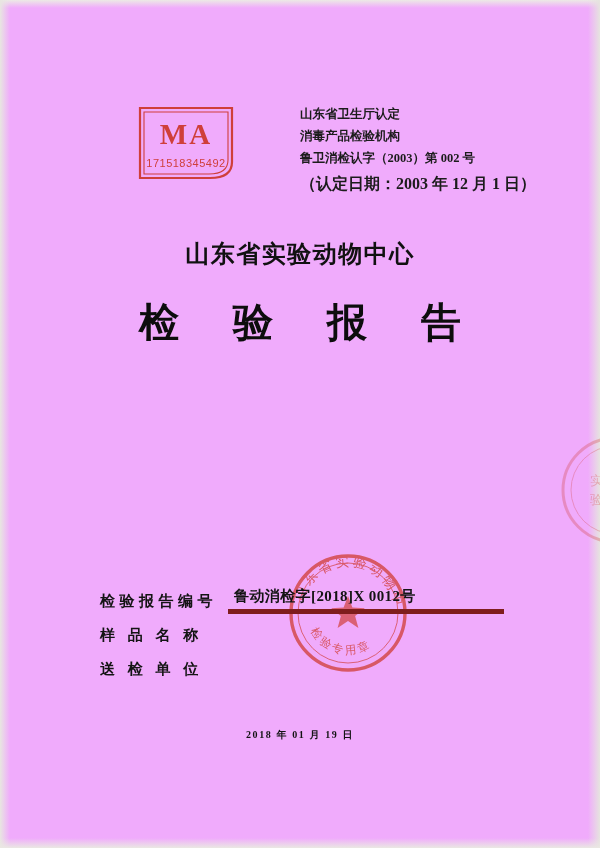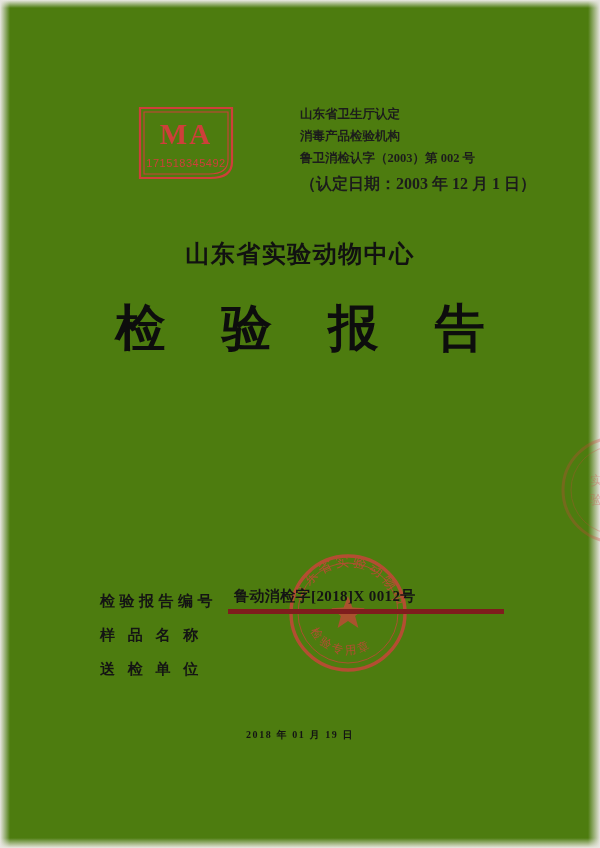--- a/index.html
+++ b/index.html
@@ -11,21 +11,21 @@
     height: 848px;
     background: #ffffff;
     font-family: "Liberation Serif", "DejaVu Serif", serif;
     color: #1a1a1a;
     overflow: hidden;
   }
   .page {
     position: relative;
     width: 600px;
     height: 848px;
-    background: #4d7c0f;
+    background: #f0abfc;
     box-sizing: border-box;
     overflow: hidden;
   }
   
   .scan-edge-left {
     position: absolute;
     left: 0; top: 0; bottom: 0;
     width: 10px;
     background: linear-gradient(to right, #e8e6e1, rgba(255,255,255,0));
     pointer-events: none;
@@ -91,21 +91,21 @@
     font-weight: 700;
     letter-spacing: 1.5px;
     color: #111;
   }
   
   .doc-title {
     position: absolute;
     left: 0; right: 0;
     top: 295px;
     text-align: center;
-    font-size: 50px;
+    font-size: 40px;
     font-weight: 700;
     letter-spacing: 22px;
     text-indent: 22px;
     color: #0d0d0d;
   }
 
   
   .fields {
     position: absolute;
     left: 100px;

